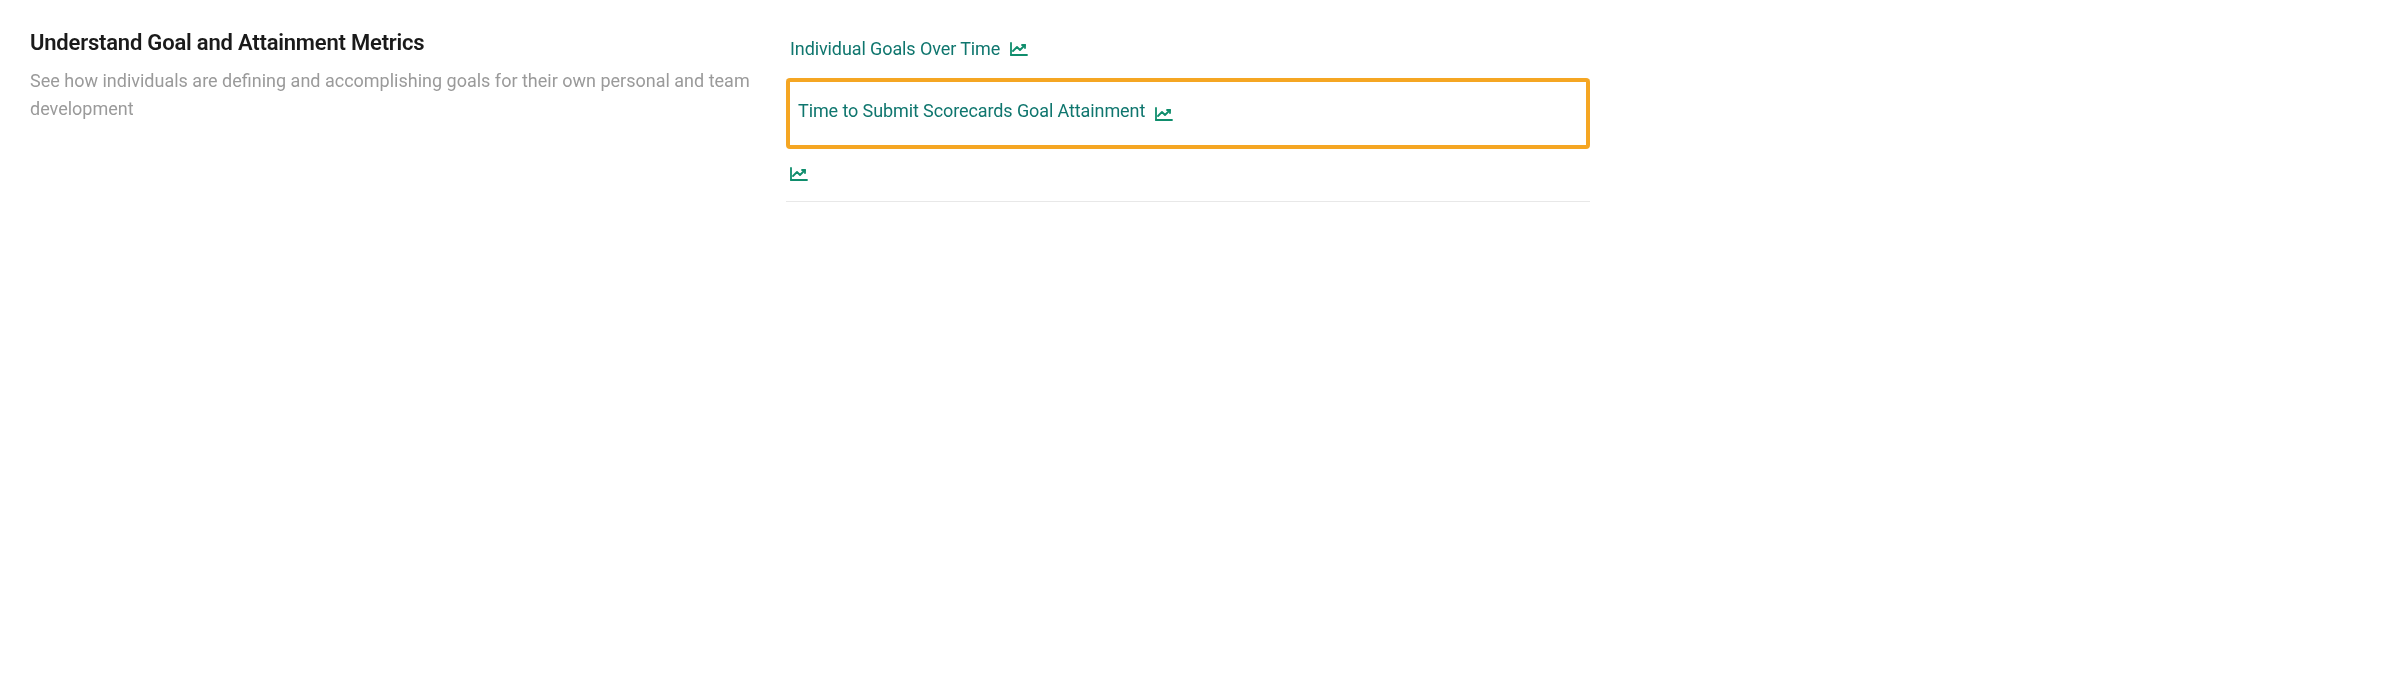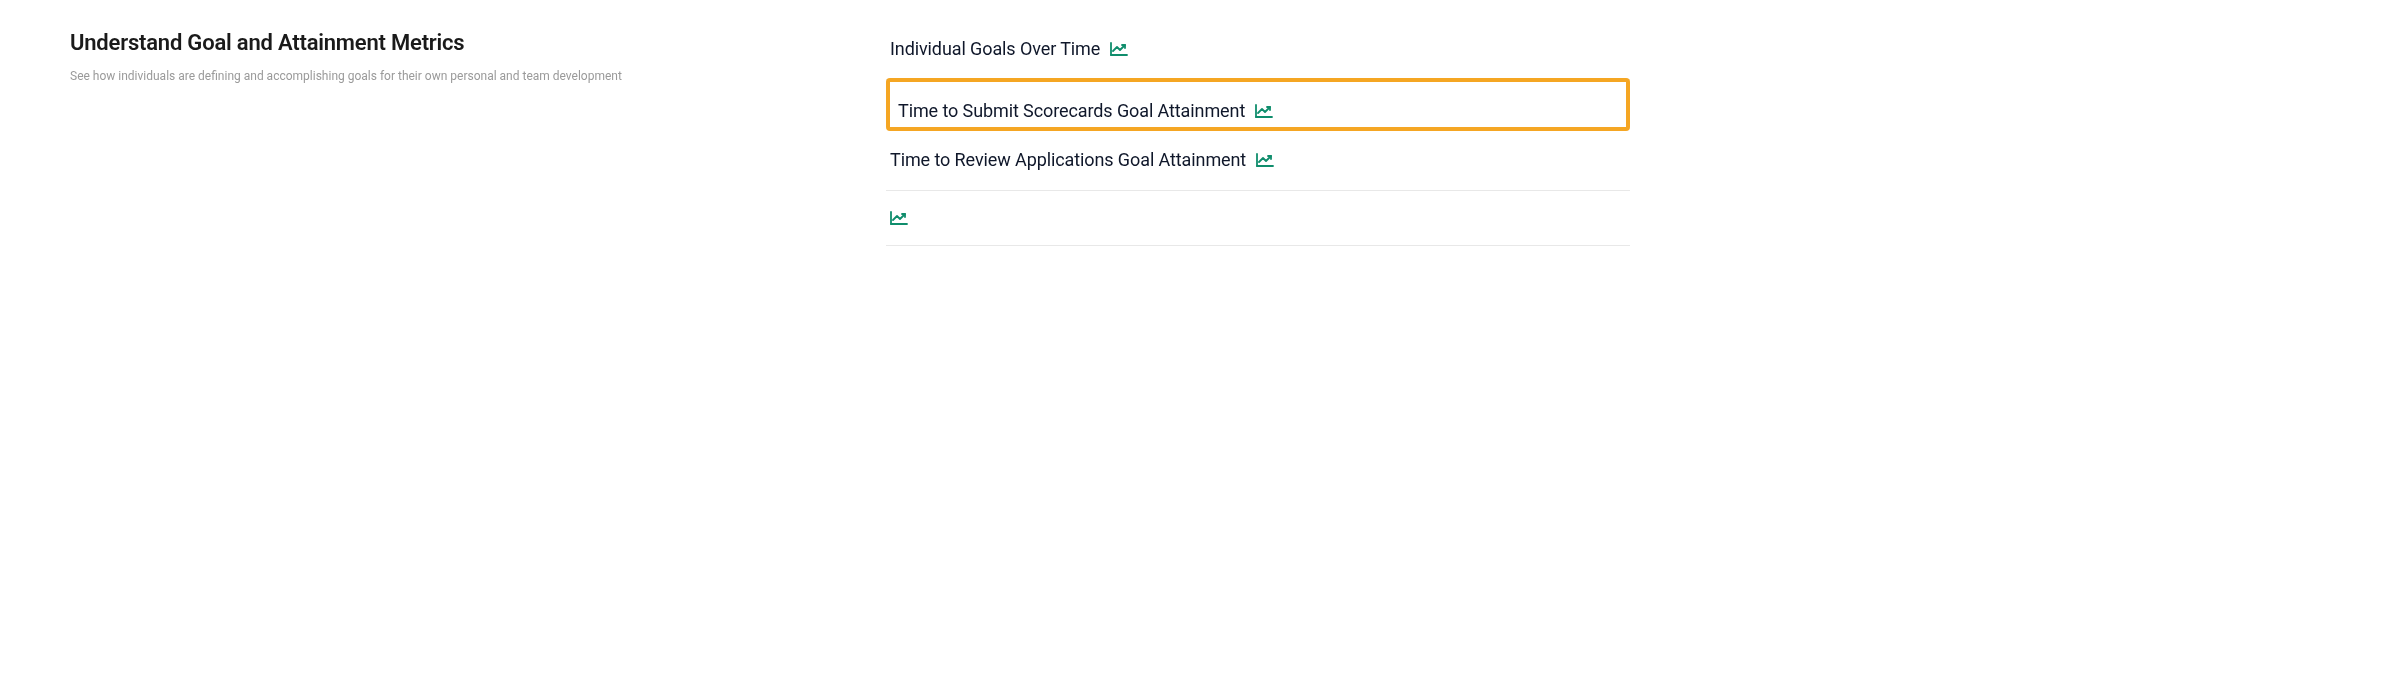--- a/index.html
+++ b/index.html
@@ -8,56 +8,55 @@
       box-sizing: border-box;
     }
     body {
       font-family: -apple-system, BlinkMacSystemFont, "Segoe UI", Roboto, Helvetica, Arial, sans-serif;
       background: #ffffff;
       color: #1a1a1a;
       padding: 30px;
     }
     .container {
       display: flex;
-      gap: 96px;
+      gap: 36px;
       max-width: 1560px;
-      margin-left: 40px;
     }
     .left-col {
       flex: 0 0 720px;
     }
     .right-col {
       flex: 1;
     }
     .section-title {
       font-size: 22px;
       font-weight: 600;
       color: #1a1a1a;
       margin-bottom: 12px;
       letter-spacing: -0.2px;
     }
     .section-desc {
-      font-size: 12px;
+      font-size: 18px;
       color: #9a9a9a;
       line-height: 1.55;
     }
     .report-item {
       display: flex;
       align-items: center;
       gap: 10px;
       padding: 20px 0 20px 4px;
       border-bottom: 1px solid #e8e8e8;
       cursor: pointer;
     }
     .report-item:first-child {
       padding-top: 8px;
     }
     .report-label {
       font-size: 18px;
-      color: #0f172a;
+      color: #0f766e;
       letter-spacing: -0.1px;
     }
     .chart-icon {
       width: 18px;
       height: 14px;
       display: inline-block;
       flex-shrink: 0;
     }
     .chart-icon svg {
       display: block;
@@ -65,21 +64,22 @@
     .highlight-box {
       position: relative;
       border: 4px solid #f5a623;
       border-radius: 4px;
       margin-top: -2px;
       margin-bottom: -2px;
       z-index: 2;
     }
     .highlight-box .report-item {
       border-bottom: none;
-      padding: 18px 8px 6px 8px;
+      padding: 18px 8px 24px 8px;
+      align-items: flex-end;
     }
   </style>
 </head>
 <body>
 
 <div class="container">
   <div class="left-col">
     <h2 class="section-title">Understand Goal and Attainment Metrics</h2>
     <p class="section-desc">See how individuals are defining and accomplishing goals for their own personal and team development</p>
   </div>
@@ -106,31 +106,20 @@
           <svg viewBox="0 0 18 14" fill="none" stroke="#0f8d6c" stroke-width="1.8" stroke-linecap="round" stroke-linejoin="round">
             <polyline points="1,13 1,1"></polyline>
             <polyline points="1,13 17,13"></polyline>
             <polyline points="3,9 7,5 10,8 15,3"></polyline>
             <polyline points="12,3 15,3 15,6"></polyline>
           </svg>
         </span>
       </div>
     </div>
 
-    <div class="report-item">
-      <span class="report-label">Time to Review Applications Goal Attainment</span>
-      <span class="chart-icon">
-        <svg viewBox="0 0 18 14" fill="none" stroke="#0f8d6c" stroke-width="1.8" stroke-linecap="round" stroke-linejoin="round">
-          <polyline points="1,13 1,1"></polyline>
-          <polyline points="1,13 17,13"></polyline>
-          <polyline points="3,9 7,5 10,8 15,3"></polyline>
-          <polyline points="12,3 15,3 15,6"></polyline>
-        </svg>
-      </span>
-    </div>
 
     <div class="report-item">
       <span class="chart-icon">
         <svg viewBox="0 0 18 14" fill="none" stroke="#0f8d6c" stroke-width="1.8" stroke-linecap="round" stroke-linejoin="round">
           <polyline points="1,13 1,1"></polyline>
           <polyline points="1,13 17,13"></polyline>
           <polyline points="3,9 7,5 10,8 15,3"></polyline>
           <polyline points="12,3 15,3 15,6"></polyline>
         </svg>
       </span>

